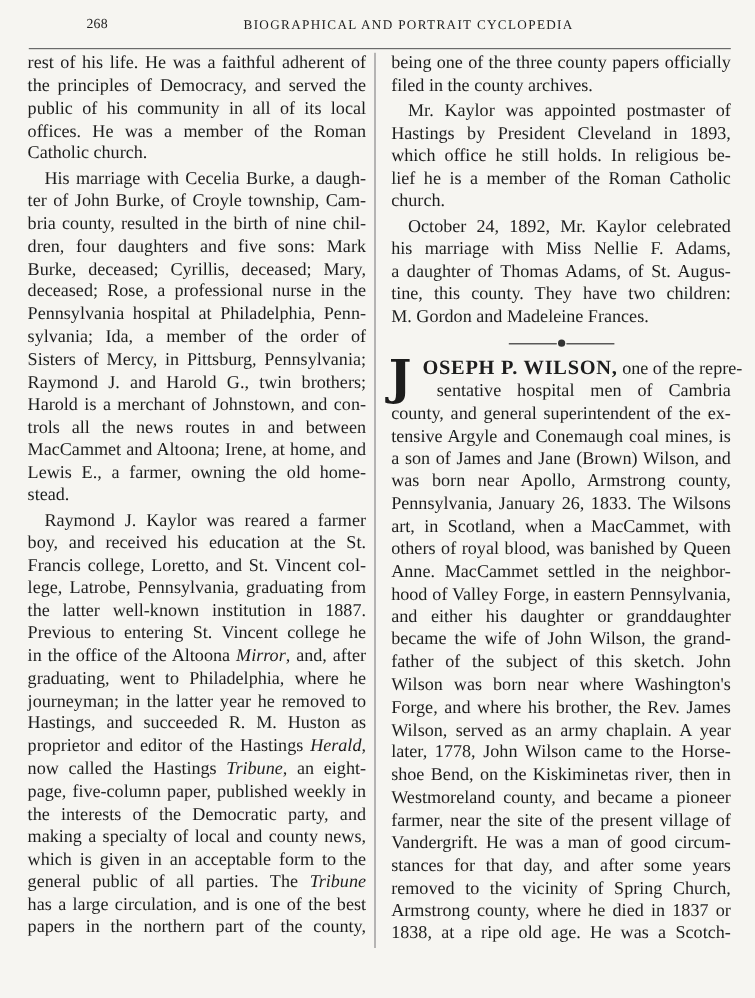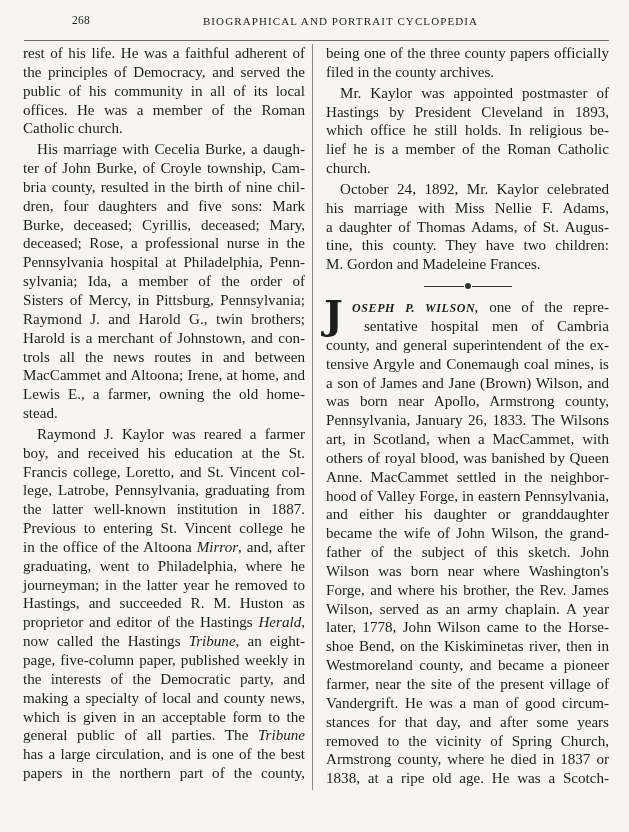--- a/index.html
+++ b/index.html
@@ -54,21 +54,21 @@
   .ornament .dot {
     width: 6px; height: 6px; border-radius: 50%; background: #333; margin: 0 1px;
   }
   .dropcap-line { position: relative; }
   .dropcap {
     position: absolute; left: -2px; top: -2px;
     font-size: 40px; line-height: 38px; font-weight: bold;
     font-family: "DejaVu Serif", serif;
   }
   .smallcaps {
-    font-weight: bold; letter-spacing: 0.6px; font-size: 12px; font-style: italic;
+    font-weight: bold; letter-spacing: 0.6px; font-size: 17px;
   }
   .first-line-body { padding-left: 26px; }
   .second-line { padding-left: 38px; }
 </style>
 </head>
 <body>
 
 <div class="page">
   <div class="header">
     <span class="page-number">268</span>

